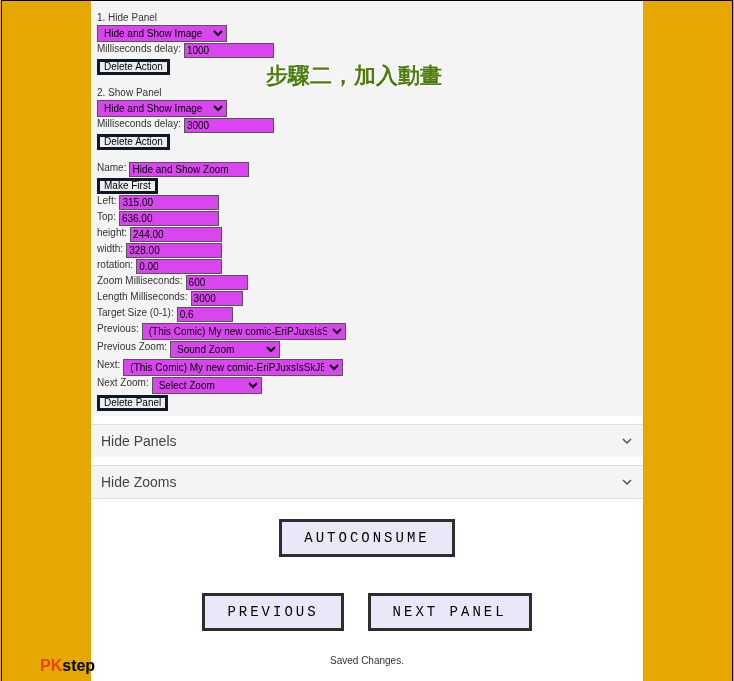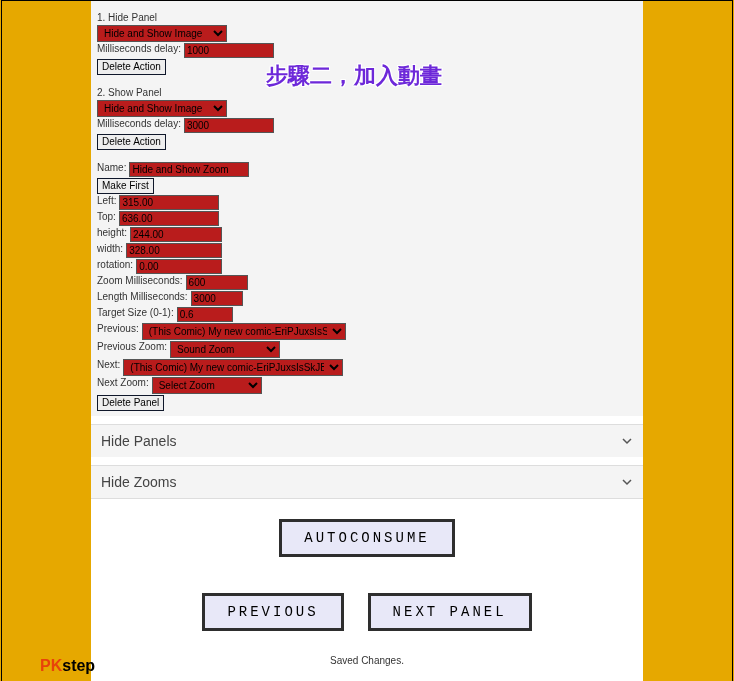--- a/index.html
+++ b/index.html
@@ -2,26 +2,26 @@
 <html><head>
 <meta charset="utf-8">
 <style>
 html,body{margin:0;padding:0;font-family:Verdana,Arial,sans-serif;font-size:10px;color:#333;}
 body{background:#e6a800;min-height:681px;display:flex;justify-content:center;}
 .frame{border:1px solid #000;width:732px;background:#e6a800;display:flex;justify-content:center;box-sizing:border-box;}
 .page{background:#fff;width:552px;min-height:679px;display:flex;flex-direction:column;}
 .formarea{padding:10px 6px 4px 6px;background:#f4f4f4;}
 .row{margin:1px 0;display:flex;gap:3px;white-space:nowrap;font-size:10px;}
 .label{display:inline-block;}
-select,input[type=text]{font-family:inherit;font-size:10px;border:1px solid #555;padding:0 2px;height:15px;box-sizing:border-box;background:#b91c1c;}
+select,input[type=text]{font-family:inherit;font-size:10px;border:1px solid #555;padding:0 2px;height:15px;box-sizing:border-box;background:#d946ef;}
 select{height:17px;}
-.btn{border:1px solid #0f172a;background:#eee;font-size:10px;padding:1px 4px;cursor:pointer;height:16px;line-height:12px;display:inline-flex;align-items:center;}
+.btn{border:3px solid #0f172a;background:#eee;font-size:10px;padding:1px 4px;cursor:pointer;height:16px;line-height:12px;display:inline-flex;align-items:center;}
 .num1{margin-bottom:2px;}
 .spacer{height:10px;}
-.overlay{position:absolute;font-family:"Microsoft JhengHei","Heiti TC",sans-serif;font-weight:900;color:#6d28d9;font-size:22px;text-shadow:1px 0 #fff,-1px 0 #fff,0 1px #fff,0 -1px #fff,1px 1px #fff,-1px -1px #fff,1px -1px #fff,-1px 1px #fff;text-align:center;}
+.overlay{position:absolute;font-family:"Microsoft JhengHei","Heiti TC",sans-serif;font-weight:900;color:#4d7c0f;font-size:22px;text-shadow:1px 0 #fff,-1px 0 #fff,0 1px #fff,0 -1px #fff,1px 1px #fff,-1px -1px #fff,1px -1px #fff,-1px 1px #fff;text-align:center;}
 .reltainer{position:relative;}
 .accordion{border-top:1px solid #ddd;padding:8px 10px;display:flex;justify-content:space-between;align-items:center;font-size:14px;color:#444;background:#f4f4f4;cursor:pointer;margin-top:8px;}
 .chev{width:12px;height:12px;display:flex;align-items:center;justify-content:center;}
 .chev svg{width:10px;height:10px;stroke:#555;fill:none;stroke-width:1.5;}
 .controls{background:#fff;padding:20px 0 10px 0;flex:1;display:flex;flex-direction:column;align-items:center;}
 .bigbtn{border:3px solid #2e2e2e;background:#e8e8f8;padding:8px 22px;font-family:"Courier New",monospace;font-size:14px;letter-spacing:3px;cursor:pointer;text-transform:uppercase;}
 .bigrow{display:flex;gap:24px;margin-top:36px;}
 .saved{margin-top:24px;font-size:10px;color:#333;}
 .preview{margin-top:20px;background:#4a3b86;width:430px;height:110px;position:relative;overflow:hidden;}
 .panel1{position:absolute;left:18px;top:8px;width:190px;height:100px;background:#5858b8;border:1px solid #3a3a80;padding:6px;box-sizing:border-box;font-size:11px;color:#1a1a40;font-family:Verdana,sans-serif;font-weight:bold;}

